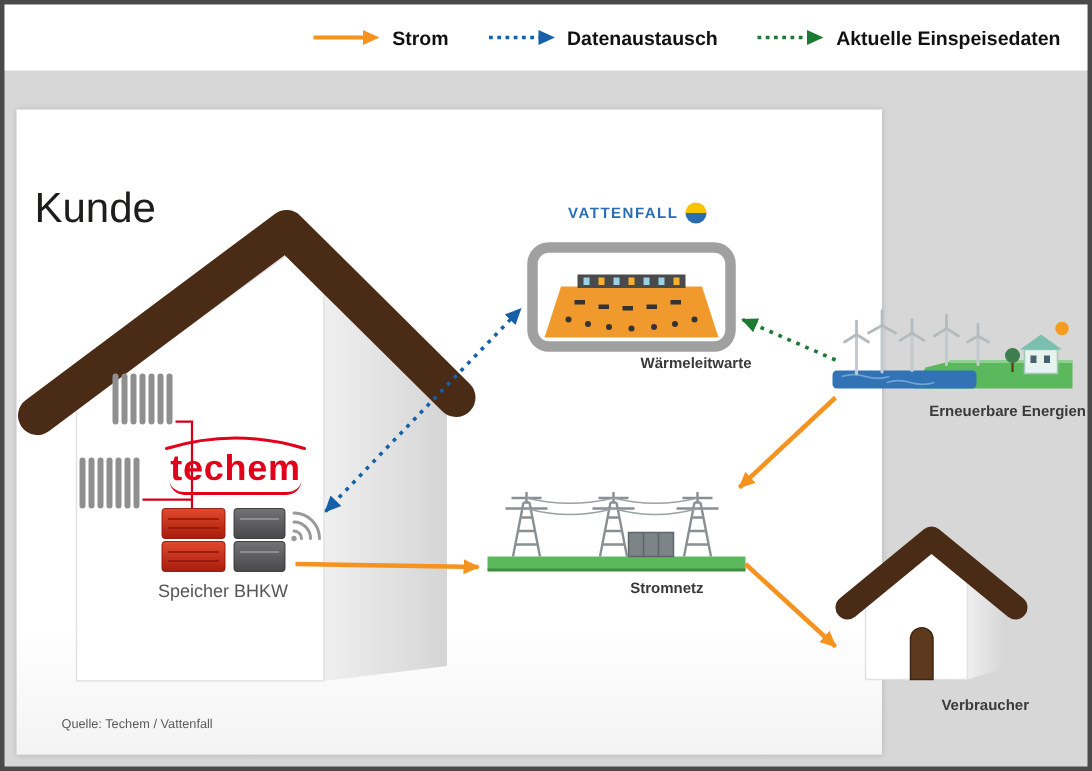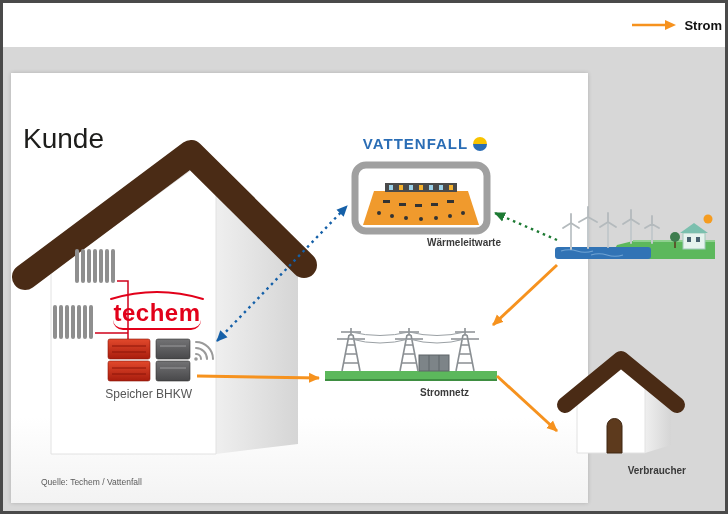--- a/index.html
+++ b/index.html
@@ -4,21 +4,21 @@
 <style>
   html,body{margin:0;padding:0;background:#888;}
   .frame{
     position:relative; width:728px; height:514px; box-sizing:border-box;
     border:3px solid #4a4a4a; background:#d7d7d7; overflow:hidden;
     font-family:"Liberation Sans", sans-serif;
   }
   
   .legend-bar{
     position:absolute; top:0; left:0; right:0; height:44px; background:#ffffff;
-    display:flex; align-items:center; justify-content:flex-end; gap:26px; padding-right:3px;
+    display:flex; align-items:center; justify-content:flex-end; gap:26px; padding-right:18px;
   }
   .legend-item{display:flex; align-items:center; gap:7px;}
   .legend-item .lab{font-size:13px; font-weight:bold; color:#111;}
   
   .panel{
     position:absolute; left:8px; top:70px; width:577px; height:430px;
     background:linear-gradient(#ffffff 0%, #ffffff 80%, #f3f3f3 100%);
     box-shadow:0 0 4px rgba(0,0,0,.18);
   }
   .panel > svg.diagram{position:absolute; inset:0;}
@@ -27,39 +27,53 @@
   .unit-label{position:absolute; font-size:12px; color:#565656; text-align:center;}
   .techem-logo{
     position:absolute; left:102px; top:226px; width:88px; text-align:center;
     font-size:24px; font-weight:bold; color:#e2001a; letter-spacing:0.5px;
     border-bottom:2px solid #e2001a; border-radius:0 0 10px 10px; padding-bottom:1px;
   }
   .vattenfall-logo{
     position:absolute; left:348px; top:62px; width:132px;
     display:flex; align-items:center; justify-content:center; gap:5px;
   }
-  .vattenfall-logo .word{font-size:15px; font-weight:bold; letter-spacing:1px; color:#2a6db5;text-align:right;}
+  .vattenfall-logo .word{font-size:10px; font-weight:bold; letter-spacing:1px; color:#2a6db5;text-align:right;}
   .vattenfall-logo .mark{
     width:14px; height:14px; border-radius:50%;
     background:linear-gradient(#f8c300 50%, #2a6db5 50%);
   }
   .source-note{position:absolute; left:30px; top:404px; font-size:8.5px; color:#5a5a5a;}
 </style>
 </head>
 <body>
 
 <div class="frame">
 
   <div class="legend-bar">
     <div class="legend-item">
       <svg width="46" height="12">
         <line x1="1" y1="6" x2="35" y2="6" stroke="#F6921E" stroke-width="2.6"></line>
         <polygon points="34,1 45,6 34,11" fill="#F6921E"></polygon>
       </svg>
       <span class="lab">Strom</span>
+    </div>
+    <div class="legend-item">
+      <svg width="46" height="12">
+        <line x1="1" y1="6" x2="35" y2="6" stroke="#1560A8" stroke-width="2.4" stroke-dasharray="2.5 3"></line>
+        <polygon points="34,1 45,6 34,11" fill="#1560A8"></polygon>
+      </svg>
+      <span class="lab">Datenaustausch</span>
+    </div>
+    <div class="legend-item">
+      <svg width="46" height="12">
+        <line x1="1" y1="6" x2="35" y2="6" stroke="#1D7A33" stroke-width="2.4" stroke-dasharray="2.5 3"></line>
+        <polygon points="34,1 45,6 34,11" fill="#1D7A33"></polygon>
+      </svg>
+      <span class="lab">Aktuelle Einspeisedaten</span>
     </div>
   </div>
 
   <div class="panel">
 
     <svg class="diagram" viewBox="0 0 706 430" width="706" height="430">
       <defs>
         <linearGradient id="sideGrad" x1="0" y1="0" x2="1" y2="0">
           <stop offset="0" stop-color="#efefef"></stop>
             <stop offset="1" stop-color="#d5d5d5"></stop>
@@ -248,18 +262,19 @@
       <span class="word">VATTENFALL</span>
       <span class="mark"></span>
     </div>
 
     <div class="techem-logo">techem</div>
 
     <div class="unit-label" style="left:88px; top:314px; width:60px;">Speicher</div>
     <div class="unit-label" style="left:134px; top:314px; width:58px;">BHKW</div>
 
     <div class="node-label" style="left:330px; top:164px; width:160px;">Wärmeleitwarte</div>
+    <div class="node-label" style="left:528px; top:196px; width:185px;">Erneuerbare Energien</div>
     <div class="node-label" style="left:340px; top:314px; width:118px;">Stromnetz</div>
     <div class="node-label" style="left:550px; top:392px; width:125px;">Verbraucher</div>
 
     <div class="source-note">Quelle: Techem / Vattenfall</div>
   </div>
 </div>
 
 </body></html>

